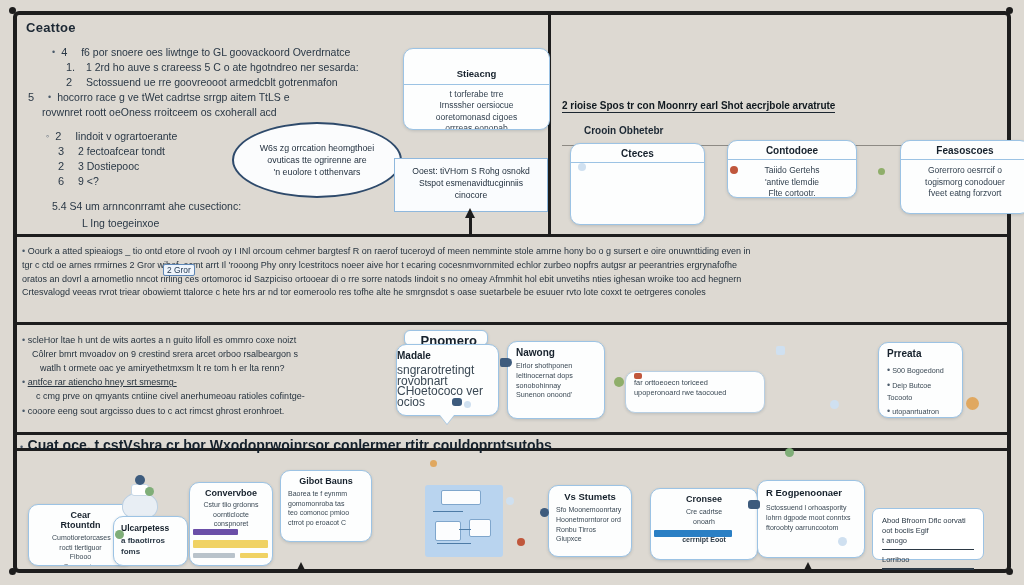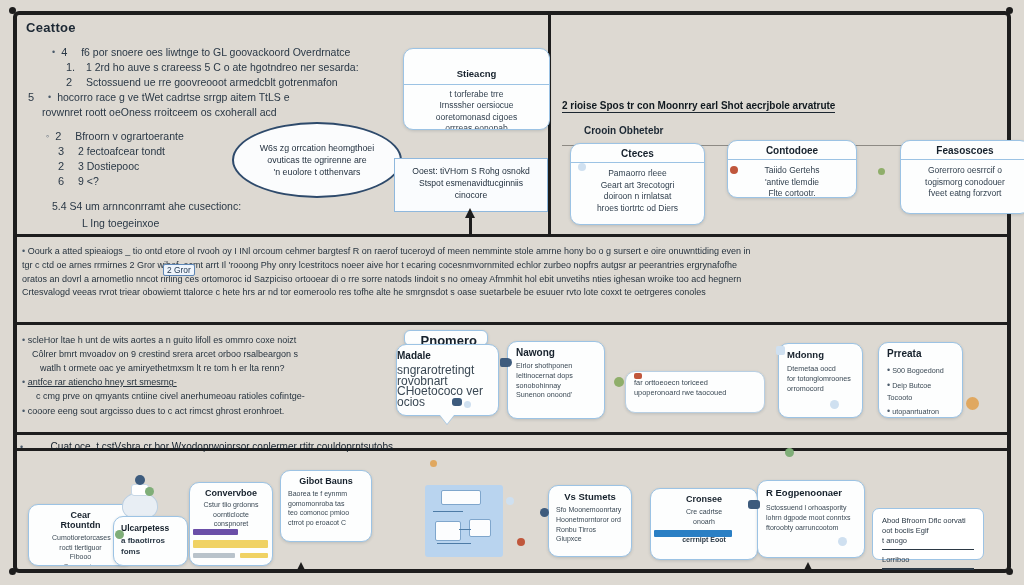--- a/index.html
+++ b/index.html
@@ -148,21 +148,21 @@
       </div>
       <div class="bul" style="margin-left:-10px;">
         <span>rovwnret roott oeOness rroitceem os cxoherall acd</span>
       </div>
     </div>
 
     <div class="ul" style="margin-top:9px;padding-left:20px;">
       <div class="bul">
         <span class="bdot">◦</span>
         <span class="num">2</span>
-        <span>Bfroorn v ogrartoerante</span>
+        <span>Iindoit v ogrartoerante</span>
       </div>
       <div class="bul" style="padding-left:12px;">
         <span class="num">3</span>
         <span>2 fectoafcear tondt</span>
       </div>
       <div class="bul" style="padding-left:12px;">
         <span class="num">2</span>
         <span>3 Dostiepooc</span>
       </div>
       <div class="bul" style="padding-left:12px;">
@@ -206,26 +206,20 @@
   </div>
 
   <div style="position:absolute;left:562px;top:95px;width:450px;">
     <div class="uhead">2 rioise Spos tr con Moonrry earl Shot aecrjbole arvatrute</div>
     <div class="subhead" style="margin-top:12px;margin-left:22px;">Crooin Obhetebr</div>
   </div>
   <div class="hrule light" style="left:562px;top:145px;width:450px;"></div>
 
   <div class="card" style="left:570px;top:143px;width:135px;height:82px;">
     <div class="chead">Cteces</div>
-    <div class="cbody">
-      <div>Pamaorro rleee</div>
-      <div>Geart art 3recotogri</div>
-      <div>doiroon n irnlatsat</div>
-      <div>hroes tiortrtc od Diers</div>
-    </div>
   </div>
   <div class="blob b2" style="left:578px;top:163px;width:8px;height:8px;"></div>
 
   <div class="card" style="left:727px;top:140px;width:130px;height:58px;">
     <div class="chead">Contodoee</div>
     <div class="cbody">
       <div>Taiido Gertehs</div>
       <div>'antive tlemdie</div>
       <div>Flte cortootr.</div>
     </div>
@@ -318,48 +312,38 @@
 
   <div class="card plain" style="left:625px;top:371px;width:140px;height:42px;">
     <div style="padding:6px 8px;font-size:7.4px;line-height:10px;color:#3a4854;">
       <div>far orttoeoecn  toriceed</div>
       <div>upoperonoard rwe taocoued</div>
     </div>
   </div>
   <div class="blob b4" style="left:614px;top:377px;width:10px;height:10px;"></div>
   <div class="blob b3" style="left:634px;top:373px;width:8px;height:6px;border-radius:2px;"></div>
 
-  <div class="card" style="left:778px;top:343px;width:85px;height:75px;">
-    <div style="padding:5px 8px;">
-      <div style="font-size:9.5px;font-weight:700;color:#16212c;">Mdonng</div>
-      <div style="font-size:7.2px;line-height:10px;color:#3a4854;margin-top:4px;">
-        <div>Dtemetaa oocd</div>
-        <div>for totonglomroones</div>
-        <div>orromocord</div>
-      </div>
-    </div>
-  </div>
   <div class="blob b2" style="left:776px;top:346px;width:9px;height:9px;border-radius:2px;"></div>
   <div class="blob b2" style="left:830px;top:400px;width:9px;height:9px;"></div>
 
   <div class="card" style="left:878px;top:342px;width:85px;height:76px;">
     <div style="padding:5px 8px;">
       <div style="font-size:10px;font-weight:700;color:#16212c;">Prreata</div>
       <div style="font-size:7.2px;line-height:10.5px;color:#3a4854;margin-top:4px;">
         <div><span class="bdot">•</span> <span>S00 Bogoedond</span></div>
         <div><span class="bdot">•</span> <span>Deip Butcoe Tocooto</span></div>
         <div><span class="bdot">•</span> <span>utopanrtuatron</span></div>
       </div>
     </div>
   </div>
   <div class="blob b5" style="left:966px;top:397px;width:13px;height:13px;"></div>
 
   <div style="position:absolute;left:20px;top:436px;width:980px;">
     <span class="bdot">•</span>
-    <span style="font-size:10px;font-weight:400;color:#14202b;margin-left:23px;">Cuat oce. t cstVshra cr bor Wxodoprwoinrsor conlermer rtitr couldoprntsutobs</span>
+    <span style="font-size:14px;font-weight:700;color:#14202b;">Cuat oce. t cstVshra cr bor Wxodoprwoinrsor conlermer rtitr couldoprntsutobs</span>
   </div>
 
   <div class="card" style="left:28px;top:504px;width:105px;height:62px;">
     <div style="padding:5px 23px;text-align:center;">
       <div style="font-size:9px;font-weight:700;color:#16212c;">Cear Rtountdn</div>
       <div style="font-size:7px;line-height:9.5px;color:#3a4854;margin-top:3px;">
         <div>Cumotioretorcases</div>
         <div>rocti tlertiguor</div>
         <div>Fibooo</div>
         <div style="font-size:6px;">Oerwoomies</div>

